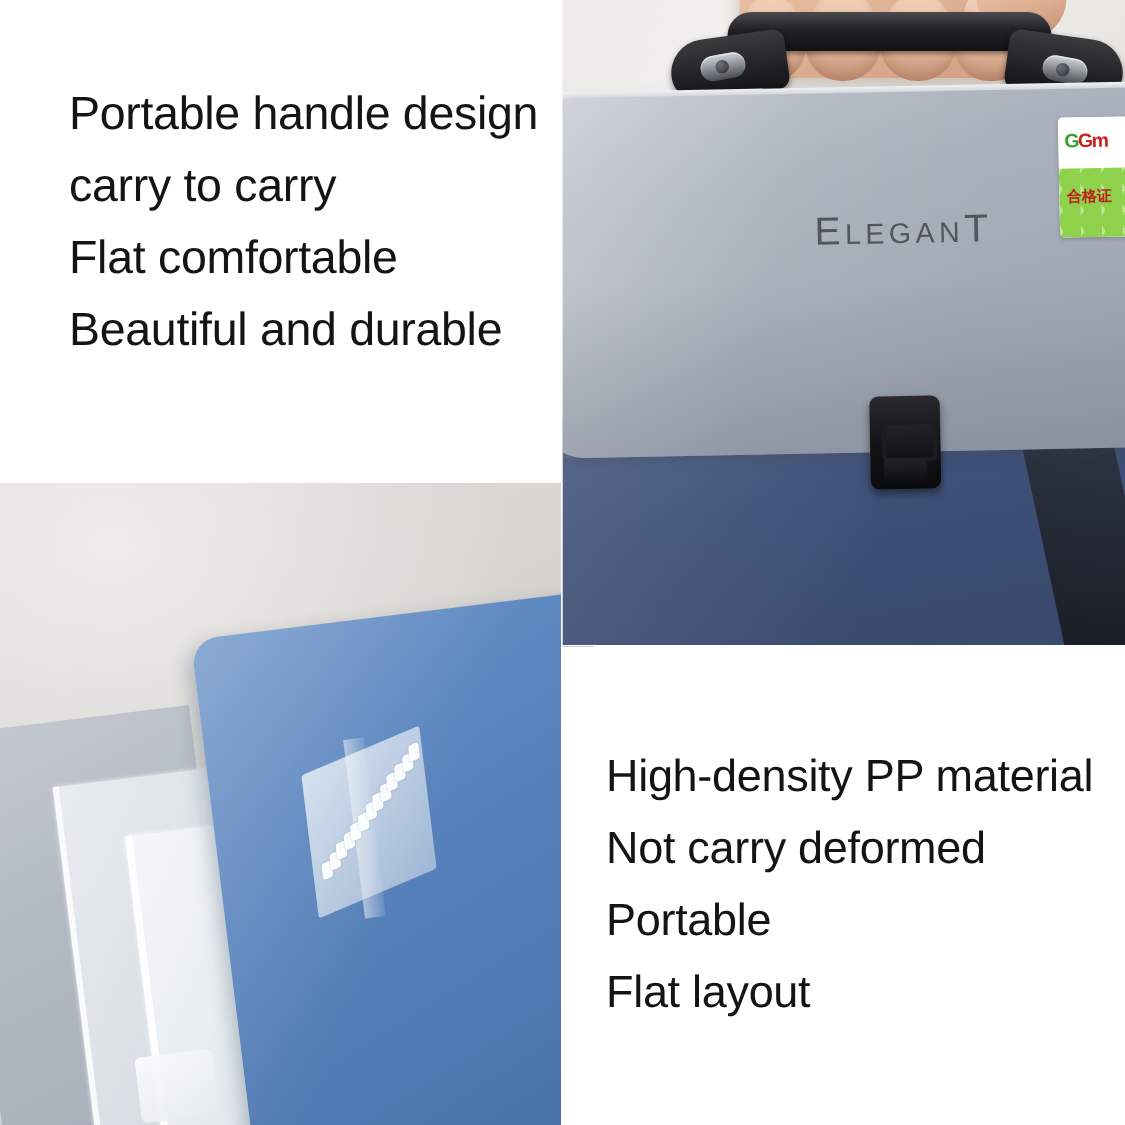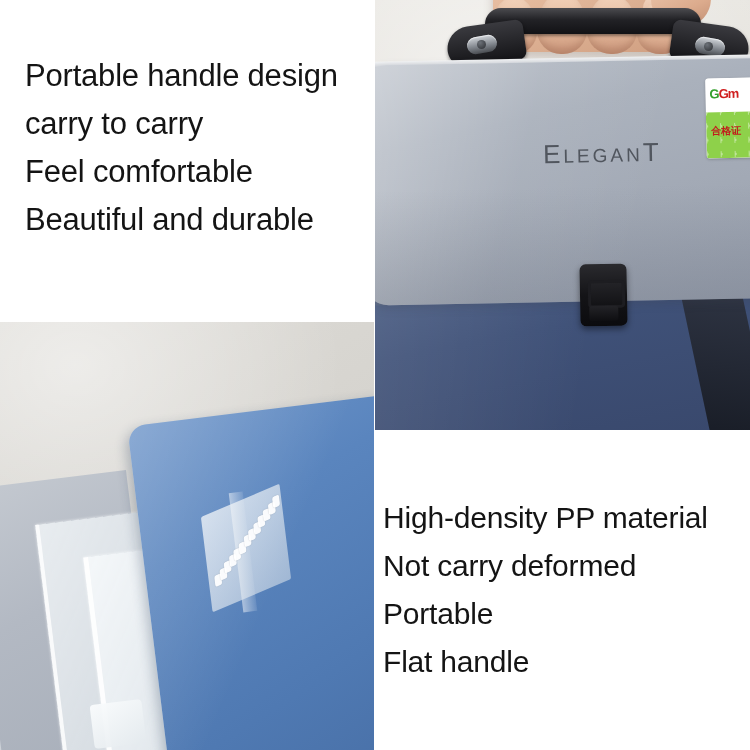--- a/index.html
+++ b/index.html
@@ -3,21 +3,21 @@
 <meta charset="utf-8">
 <style>
   html,body{margin:0;padding:0;background:#fff;}
   body{width:750px;height:750px;font-family:"Liberation Sans",sans-serif;}
   #page{position:relative;width:750px;height:750px;overflow:hidden;background:#ffffff;}
 
   
   .panel{position:absolute;overflow:hidden;}
 
   
-  .text-panel{background:#ffffff;}
+  .text-panel{background:#ffffff;margin-left:21px;}
   .copy-line{
     font-family:"Liberation Sans",sans-serif;
     font-size:31px;
     line-height:48px;
     color:#141414;
     white-space:nowrap;
     letter-spacing:-0.2px;
   }
   #tl-text{left:0;top:0;width:375px;height:322px;}
   #tl-text .copy-wrap{position:absolute;left:25px;top:52px;}
@@ -198,21 +198,21 @@
 </style>
 </head>
 <body>
 
 <div id="page">
 
   <div class="panel text-panel" id="tl-text">
     <div class="copy-wrap">
       <div class="copy-line">Portable handle design</div>
       <div class="copy-line">carry to carry</div>
-      <div class="copy-line">Feel comfortable</div>
+      <div class="copy-line">Flat comfortable</div>
       <div class="copy-line">Beautiful and durable</div>
     </div>
   </div>
 
   <div class="panel" id="tr-photo">
     <div class="tr-bg"></div>
     <div class="tr-bg-vig"></div>
 
     <div class="hand">
       <div class="nail" style="left:150px;top:58px;width:30px;height:24px;"></div>
@@ -311,20 +311,20 @@
         <div class="idx-num" style="left: 67.6px; top: 14.7px;"></div>
         <div class="idx-num" style="left: 73.2px; top: 10.4px;"></div>
       </div>
   </div>
 
   <div class="panel text-panel" id="br-text">
     <div class="copy-wrap" style="left:8px;top:64px;">
       <div class="copy-line">High-density PP material</div>
       <div class="copy-line">Not carry deformed</div>
       <div class="copy-line">Portable</div>
-      <div class="copy-line">Flat handle</div>
+      <div class="copy-line">Flat layout</div>
     </div>
   </div>
 
   <div class="seam-v"></div>
   <div class="seam-h-left"></div>
   <div class="seam-h-right"></div>
 </div>
 
 </body></html>

